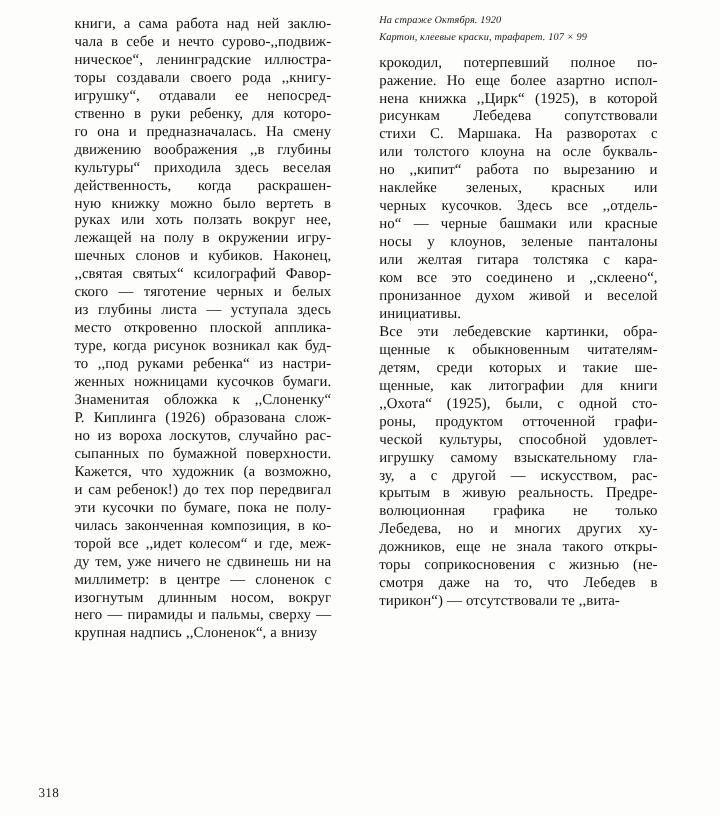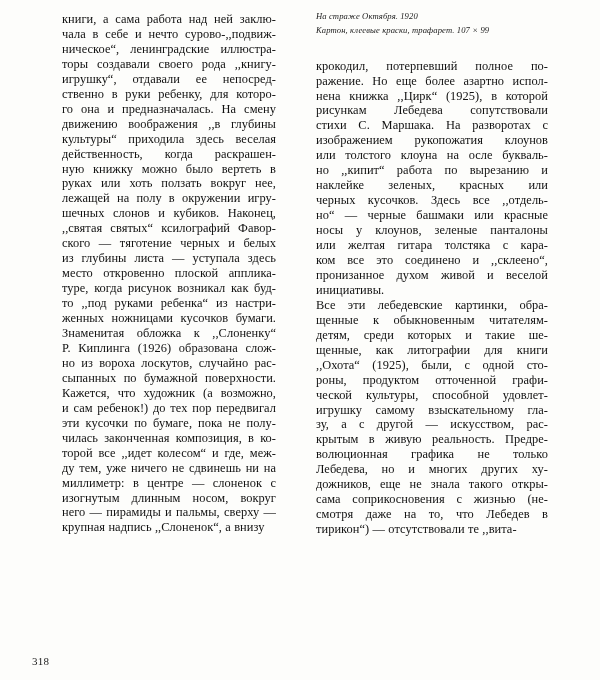--- a/index.html
+++ b/index.html
@@ -60,21 +60,21 @@
     font-family: "Liberation Serif", "DejaVu Serif", serif;
     font-style: italic;
     font-size: 8.6px;
     line-height: 14.3px;
     margin: 0 0 0 0;
     color: #1a1a1a;
     letter-spacing: 0.1px;
     white-space: nowrap;
   }
   .caption-block {
-    margin-bottom: 21px;
+    margin-bottom: 7px;
   }
   .folio {
     position: absolute;
     left: 32px;
     bottom: 13px;
     font-size: 11px;
     line-height: 12px;
     color: #222222;
     letter-spacing: 0.3px;
   }
@@ -142,21 +142,20 @@
         <div class="caption">На страже Октября. 1920</div>
         <div class="caption">Картон, клеевые краски, трафарет. 107  ×  99</div>
       </div>
 
       <div class="body-text para">
         <span class="ln">крокодил, потерпевший полное по-</span>
         <span class="ln">ражение. Но еще более азартно испол-</span>
         <span class="ln">нена книжка ,,Цирк“ (1925), в которой</span>
         <span class="ln">рисункам Лебедева сопутствовали</span>
         <span class="ln">стихи С. Маршака. На разворотах с</span>
-        <span class="ln">изображением рукопожатия клоунов</span>
         <span class="ln">или толстого клоуна на осле букваль-</span>
         <span class="ln">но ,,кипит“ работа по вырезанию и</span>
         <span class="ln">наклейке зеленых, красных или</span>
         <span class="ln">черных кусочков. Здесь все ,,отдель-</span>
         <span class="ln">но“ — черные башмаки или красные</span>
         <span class="ln">носы у клоунов, зеленые панталоны</span>
         <span class="ln">или желтая гитара толстяка с кара-</span>
         <span class="ln">ком все это соединено и ,,склеено“,</span>
         <span class="ln">пронизанное духом живой и веселой</span>
         <span class="ln last">инициативы.</span>
@@ -169,21 +168,21 @@
         <span class="ln">щенные, как литографии для книги</span>
         <span class="ln">,,Охота“ (1925), были, с одной сто-</span>
         <span class="ln">роны, продуктом отточенной графи-</span>
         <span class="ln">ческой культуры, способной удовлет-</span>
         <span class="ln">игрушку самому взыскательному гла-</span>
         <span class="ln">зу, а с другой — искусством, рас-</span>
         <span class="ln">крытым в живую реальность. Предре-</span>
         <span class="ln">волюционная графика не только</span>
         <span class="ln">Лебедева, но и многих других ху-</span>
         <span class="ln">дожников, еще не знала такого откры-</span>
-        <span class="ln">сама соприкосновения с жизнью (не-</span>
+        <span class="ln">торы соприкосновения с жизнью (не-</span>
         <span class="ln">смотря даже на то, что Лебедев в</span>
         <span class="ln last">тирикон“) — отсутствовали те ,,вита-</span>
       </div>
 
     </div>
   </div>
 
   <div class="folio">318</div>
 
 </div>

